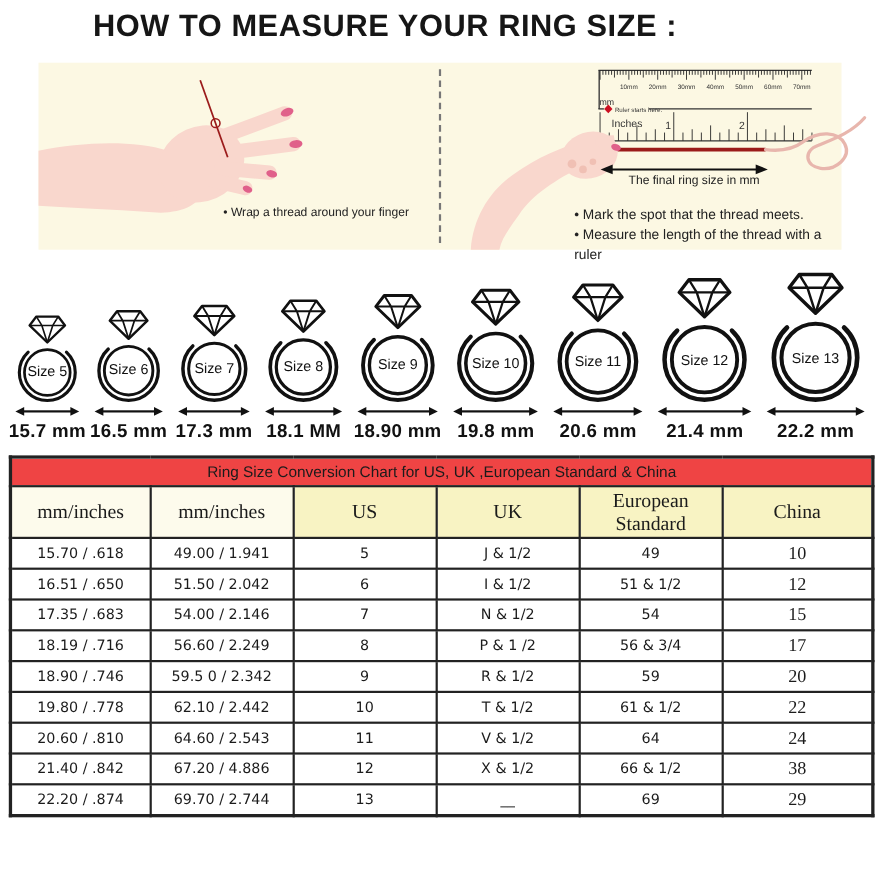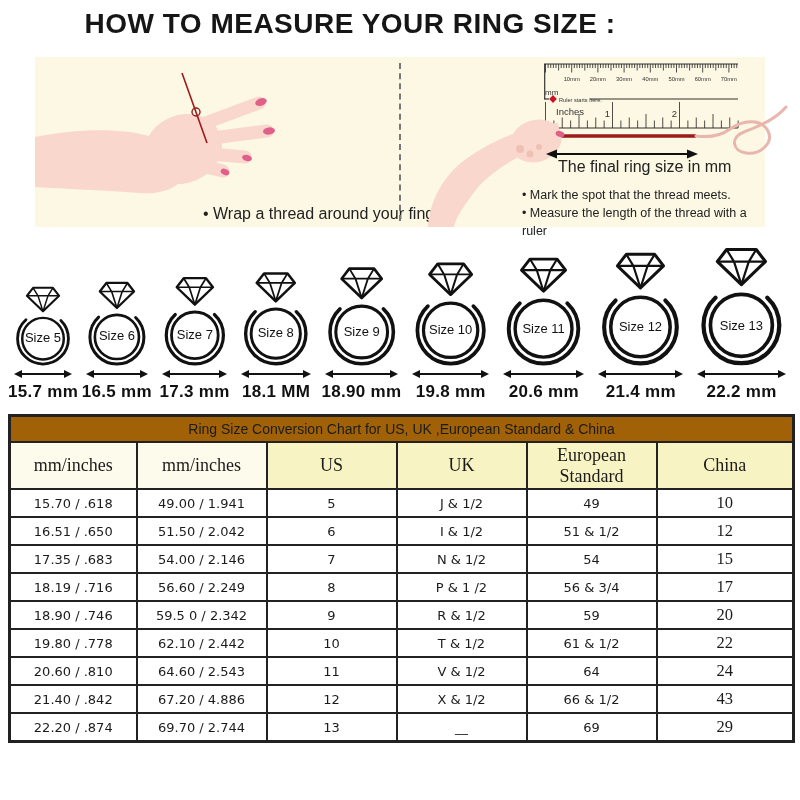--- a/index.html
+++ b/index.html
@@ -26,21 +26,21 @@
   .knuckle { fill:#f0c0b4; }
   .thread { stroke:var(--thread-red,#9b1b1b); stroke-width:1.6; }
   .thread-wrap { fill:none; stroke:var(--thread-red,#9b1b1b); stroke-width:1.4; }
   .thread-main { stroke:var(--thread-red,#9b1b1b); stroke-width:3.5; }
   .ribbon { fill:none; stroke:var(--ribbon-pink,#e8b6ad); stroke-width:3; stroke-linecap:round; }
   .rl { fill:none; stroke:#333; stroke-width:1.2; }
   .rt line { stroke:#222; stroke-width:0.8; }
   .marker-red { fill:var(--marker-red,#cc1122); }
   .arrow-line { stroke:#111; stroke-width:1.8; }
   .arrow-head { fill:#111; }
-  .caption { position:absolute; font-size:16px; color:#222; white-space:nowrap; }
+  .caption { position:absolute; font-size:11px; color:#222; white-space:nowrap; }
   .final-caption { left:158px; top:101px; width:146px; text-align:center; white-space:nowrap; }
   .bullet-list { position:absolute; left:122px; top:129px; font-size:12.5px; color:#222; line-height:1.45; }
 
   
   .rings { position:absolute; left:12px; top:250px; width:776px; height:152px;
     display:flex; justify-content:space-between; align-items:flex-end; }
   .ring-item { display:flex; flex-direction:column; align-items:center; }
   .dia { fill:none; stroke:#111; stroke-width:3.4; stroke-linejoin:round; }
   .dia-f { fill:none; stroke:#111; stroke-width:2.4; }
   .band-outer { fill:none; stroke:#111; stroke-width:4.6; stroke-dasharray:63 24 13; stroke-linecap:round; }
@@ -53,21 +53,21 @@
   .ring-arrow::before { left:0; border-right:8px solid #111; }
   .ring-arrow::after  { right:0; border-left:8px solid #111; }
   .ring-mm { font-size:17px; font-weight:bold; letter-spacing:0.3px; margin-top:3px;
     color:#111; white-space:nowrap; }
 
   
   .table-wrap { position:absolute; left:8px; top:414px; width:784px; }
   table.conv { border-collapse:collapse; width:100%; table-layout:fixed; border:3px solid #222; }
   table.conv td { border:2px solid #222; text-align:center; vertical-align:middle;
     padding:0; color:#1b1b1b; overflow:hidden; }
-  .t-title-row td { height:24px; font-size:14px; background:#a16207;
+  .t-title-row td { height:24px; font-size:14px; background:#ef4444;
     font-family:"Liberation Sans",sans-serif; }
   .t-head-row td, .t-sub-row td { height:45px; font-size:18px; line-height:1.15;
     font-family:"Liberation Serif",serif; background:var(--header-yellow,#f8f3c3); }
   .t-sub-row td.cream { background:var(--subheader-cream,#fdfbec); }
   tbody.conv-body td { height:26px; font-size:13px; background:#fff;
     font-family:"DejaVu Sans",sans-serif;margin-top:18px; }
   tbody.conv-body td.china { font-family:"Liberation Serif",serif; font-size:16.5px; }
 </style>
 </head>
 <body>
@@ -88,21 +88,21 @@
           <line class="fstroke" x1="166" y1="96" x2="210" y2="100"></line>
           <line class="fstroke" x1="158" y1="107" x2="188" y2="114"></line>
           <ellipse class="nail" cx="226" cy="45" rx="6" ry="3.6" transform="rotate(-20 226 45)"></ellipse>
           <ellipse class="nail" cx="234" cy="74" rx="6" ry="3.6" transform="rotate(-6 234 74)"></ellipse>
           <ellipse class="nail" cx="212" cy="101" rx="5" ry="3.2" transform="rotate(14 212 101)"></ellipse>
           <ellipse class="nail" cx="190" cy="115" rx="4.5" ry="3" transform="rotate(22 190 115)"></ellipse>
         </g>
         <line class="thread" x1="147" y1="16" x2="172" y2="86"></line>
         <circle class="thread-wrap" cx="161" cy="55" r="4"></circle>
       </svg>
-      <span class="caption" style="left:168px; top:148px;">• Wrap a thread around your finger</span>
+      <span class="caption" style="left:168px; top:130px;">• Wrap a thread around your finger</span>
     </div>
 
     <div class="divider"></div>
 
     <div class="panel right">
       <svg class="panel-art" width="400" height="170" viewBox="0 0 400 170">
         <g transform="translate(144,7)">
           <path class="rl" d="M0,0 H194"></path>
           <path class="rl" d="M0.7,0 V35"></path>
           <path class="rl" d="M0,35 H5"></path>
@@ -456,21 +456,21 @@
             <td>V &amp; 1/2</td>
             <td>64</td>
             <td class="china">24</td>
           </tr>
           <tr>
             <td>21.40 / .842</td>
             <td>67.20 / 4.886</td>
             <td>12</td>
             <td>X &amp; 1/2</td>
             <td>66 &amp; 1/2</td>
-            <td class="china">43</td>
+            <td class="china">38</td>
           </tr>
           <tr>
             <td>22.20 / .874</td>
             <td>69.70 / 2.744</td>
             <td>13</td>
             <td>__</td>
             <td>69</td>
             <td class="china">29</td>
           </tr>
         </tbody>

